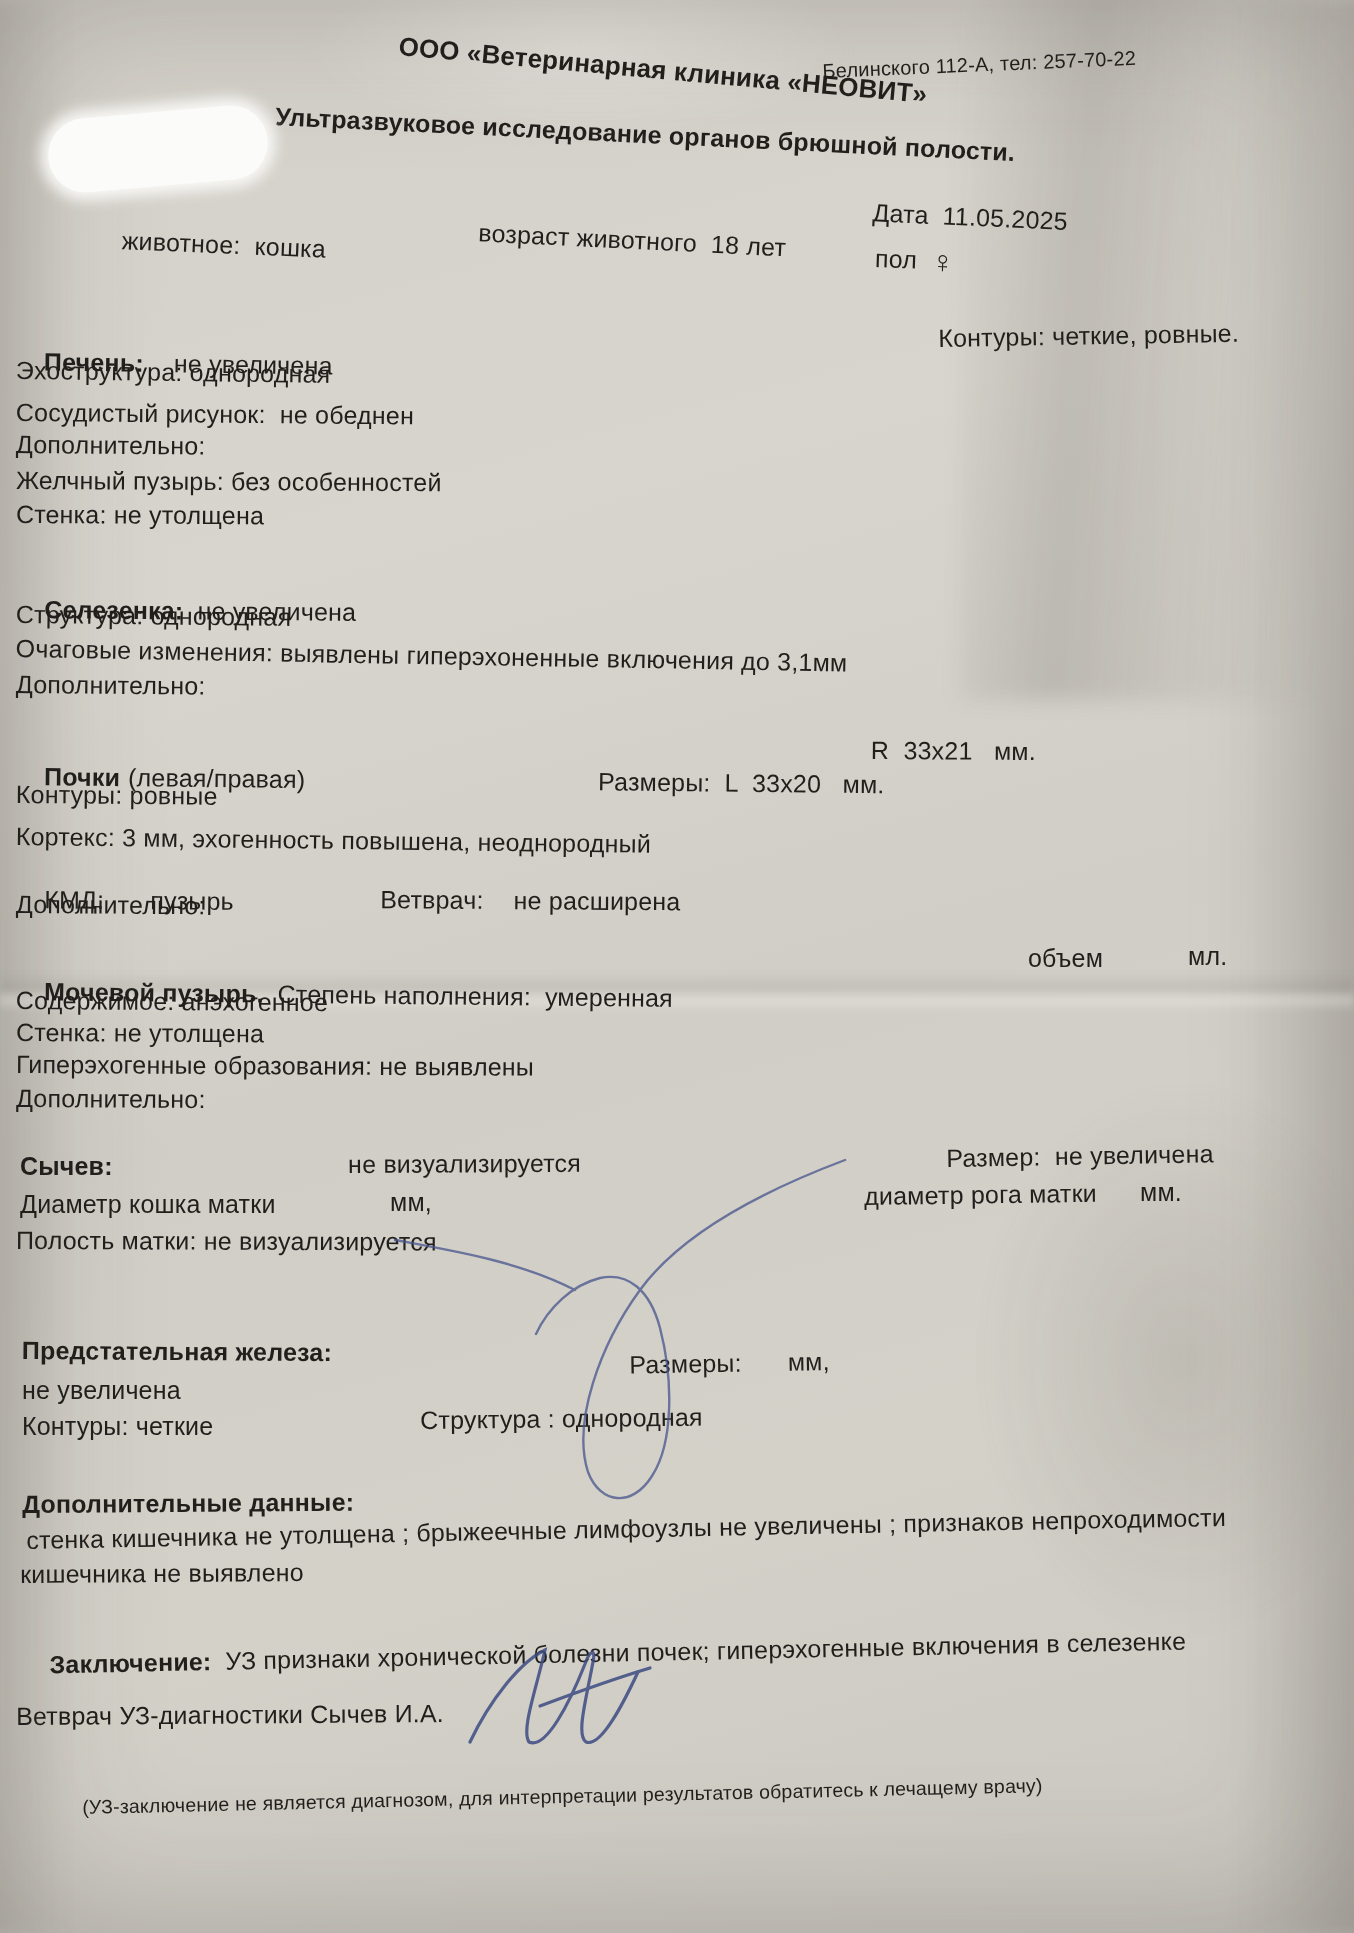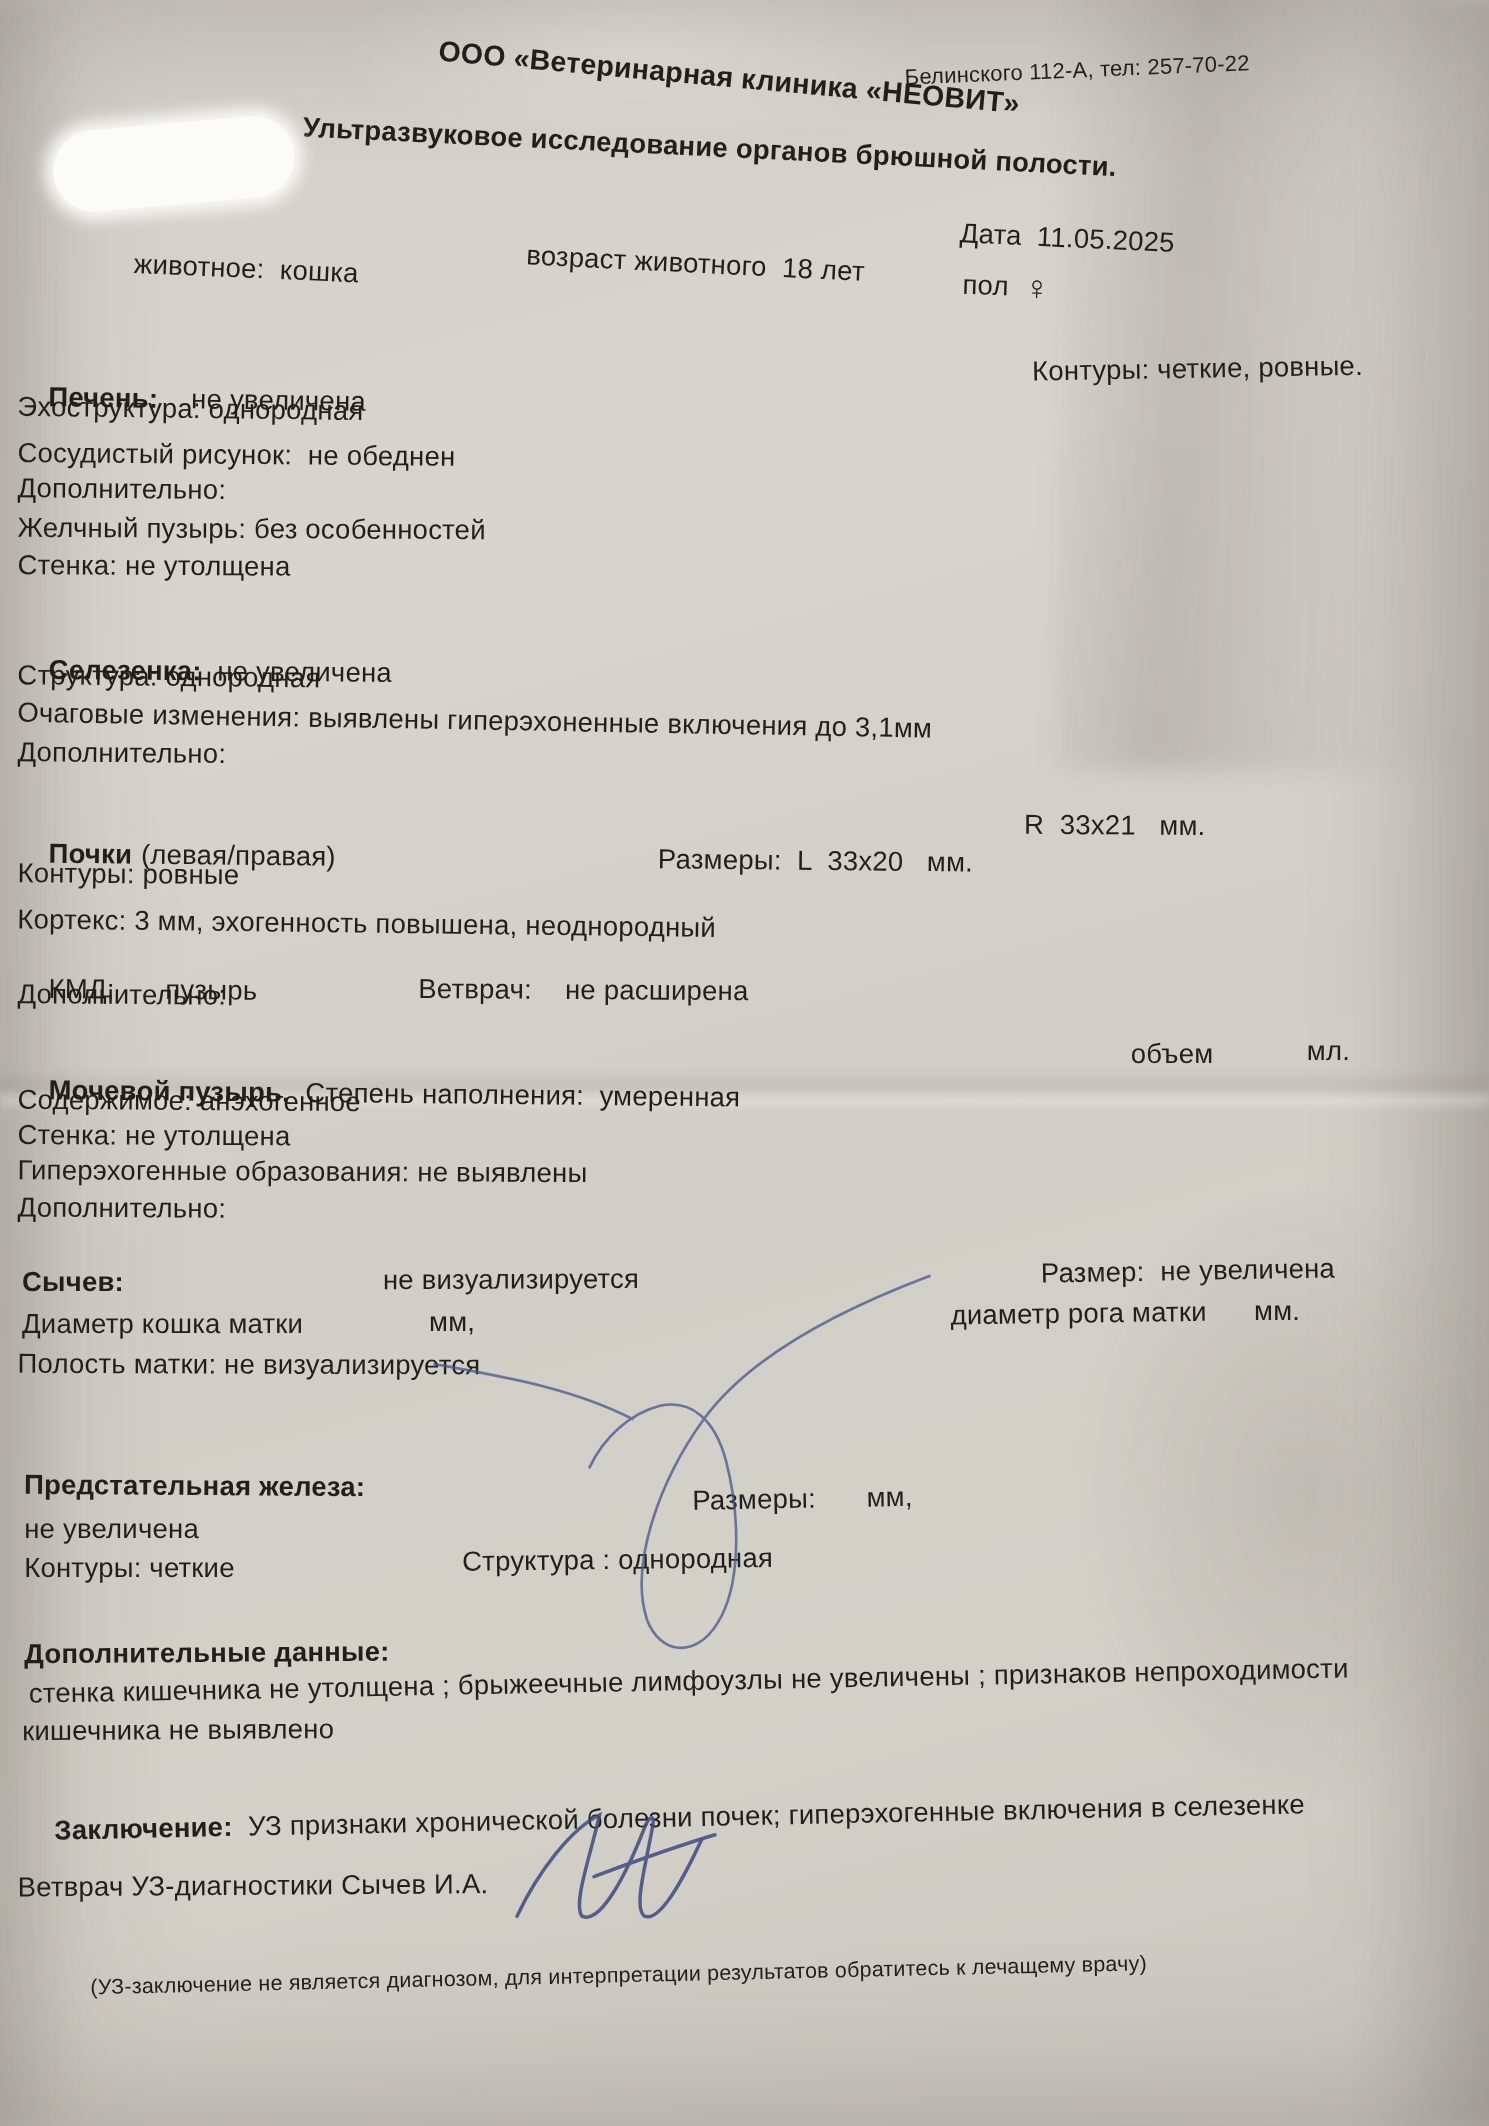--- a/index.html
+++ b/index.html
@@ -114,21 +114,21 @@
   <div class="t" style="left:16px;top:600px;transform:rotate(.6deg)">Структура: однородная</div>
   <div class="t" style="left:16px;top:634px;transform:rotate(1deg)">Очаговые изменения: выявлены гиперэхоненные включения до 3,1мм</div>
   <div class="t" style="left:16px;top:670px;transform:rotate(.5deg)">Дополнительно:</div>
 
   <div class="t" style="left:16px;top:733px;transform:rotate(.6deg)">
     <span class="b">Почки</span><span style="margin-left:8px">(левая/правая)</span>
   </div>
   <div class="t" style="left:570px;top:738px;transform:rotate(.6deg)">
     <span>Размеры:</span><span class="gap-s">L  33х20   мм.</span>
   </div>
-  <div class="t" style="left:931px;top:736px;transform:rotate(.4deg)">R  33х21   мм.</div>
+  <div class="t" style="left:871px;top:736px;transform:rotate(.4deg)">R  33х21   мм.</div>
   <div class="t" style="left:16px;top:780px;transform:rotate(.5deg)">Контуры: ровные</div>
   <div class="t" style="left:16px;top:822px;transform:rotate(.7deg)">Кортекс: 3 мм, эхогенность повышена, неоднородный</div>
   <div class="t" style="left:16px;top:856px;transform:rotate(.5deg)">
     <span>КМД:</span><span class="gap-l">пузырь</span>
   </div>
   <div class="t" style="left:352px;top:856px;transform:rotate(.4deg)">
     <span>Ветврач:</span><span class="gap-m">не расширена</span>
   </div>
   <div class="t" style="left:16px;top:890px;transform:rotate(.4deg)">Дополнительно:</div>
 

